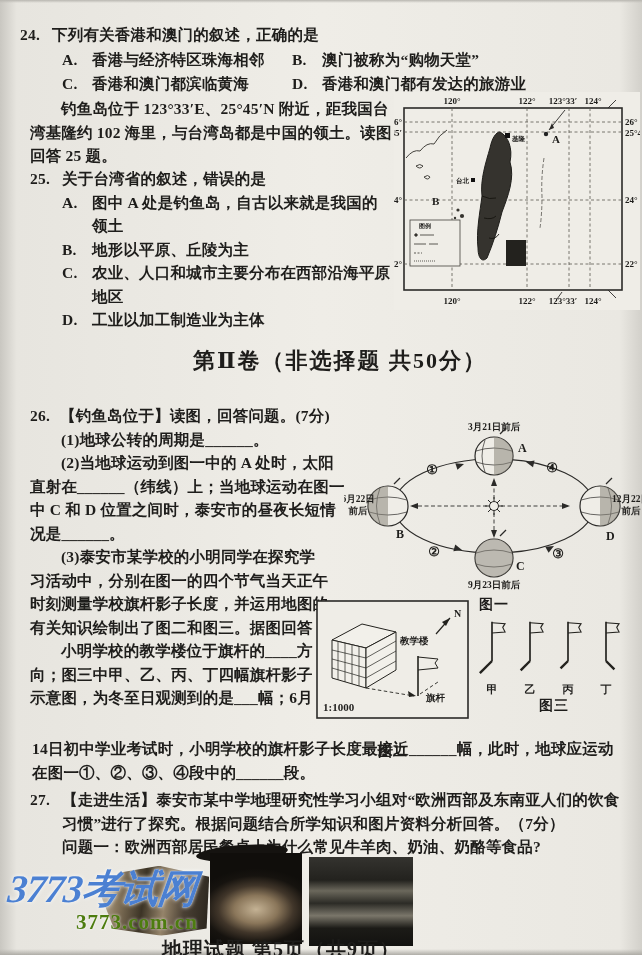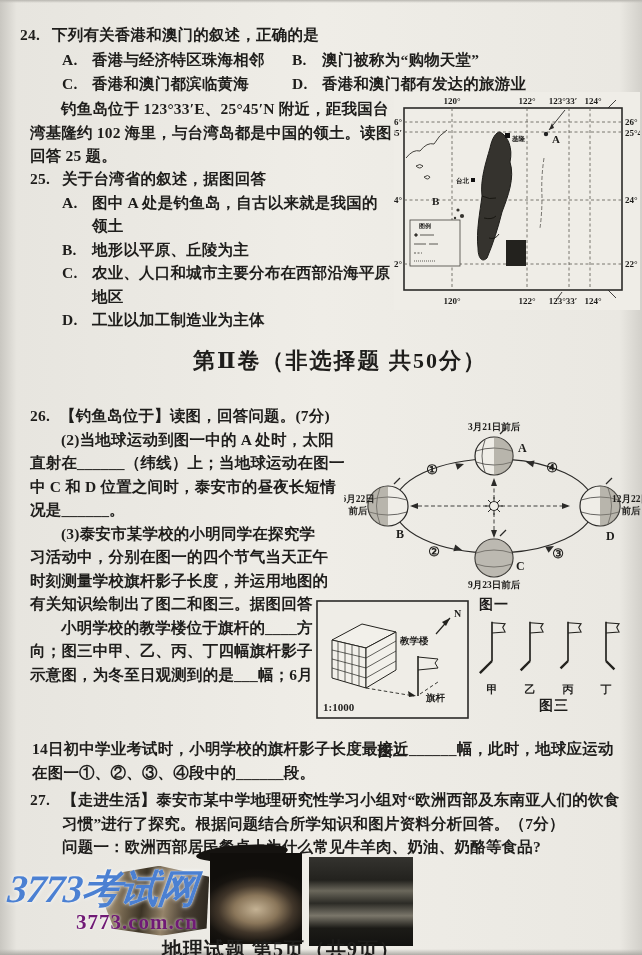--- a/index.html
+++ b/index.html
@@ -54,21 +54,21 @@
   <p><span class="num bold" style="width:32px;">24.</span><span>下列有关香港和澳门的叙述，正确的是</span></p>
 </div>
 <div class="abs txt opt-row" style="left:62px;top:48px;"><span class="opt-label">A.</span><span>香港与经济特区珠海相邻</span></div>
 <div class="abs txt opt-row" style="left:292px;top:48px;"><span class="opt-label">B.</span><span>澳门被称为“购物天堂”</span></div>
 <div class="abs txt opt-row" style="left:62px;top:72px;"><span class="opt-label">C.</span><span>香港和澳门都滨临黄海</span></div>
 <div class="abs txt opt-row" style="left:292px;top:72px;"><span class="opt-label">D.</span><span>香港和澳门都有发达的旅游业</span></div>
 
 <p class="abs txt indent2" style="left:30px;top:97px;width:362px;">钓鱼岛位于 123°33′E、25°45′N 附近，距我国台湾基隆约 102 海里，与台湾岛都是中国的领土。读图回答 25 题。</p>
 
 <div class="abs txt" style="left:30px;top:167px;width:368px;">
-  <p><span class="num bold" style="width:32px;">25.</span><span>关于台湾省的叙述，据图回答</span></p>
+  <p><span class="num bold" style="width:32px;">25.</span><span>关于台湾省的叙述，错误的是</span></p>
   <div style="margin-left:32px;width:330px;">
     <div class="optblock">
         <span class="opt-label">A.</span>
         <span>图中 A 处是钓鱼岛，自古以来就是我国的领土</span>
       </div>
     <div class="optblock">
         <span class="opt-label">B.</span>
         <span>地形以平原、丘陵为主</span>
       </div>
     <div class="optblock">
@@ -168,20 +168,21 @@
         <line x1="222" y1="206" x2="214" y2="198"></line>
       <line x1="168" y1="200" x2="163" y2="207"></line>
     </g>
   </svg>
 </div>
 
 <div class="abs section-title" style="left:0;top:346px;width:642px;padding-left:19px;">第Ⅱ卷（非选择题  共50分）</div>
 
 <div class="abs txt" style="left:30px;top:404px;width:315px;">
   <p><span class="num bold" style="width:30px;">26.</span><span class="bold">【钓鱼岛位于】读图，回答问题。(7分)</span></p>
+  <p class="indent2">(1)地球公转的周期是______。</p>
   <p class="indent2">(2)当地球运动到图一中的 A 处时，太阳直射在______（纬线）上；当地球运动在图一中 C 和 D 位置之间时，泰安市的昼夜长短情况是______。</p>
   <p class="indent2" style="width:300px;">(3)泰安市某学校的小明同学在探究学习活动中，分别在图一的四个节气当天正午时刻测量学校旗杆影子长度，并运用地图的有关知识绘制出了图二和图三。据图回答：</p>
   <p class="indent2" style="width:288px;">小明学校的教学楼位于旗杆的____方向；图三中甲、乙、丙、丁四幅旗杆影子示意图，为冬至日观测到的是___幅；6月</p>
 </div>
 <p class="abs txt" style="left:32px;top:737px;width:590px;">14日初中学业考试时，小明学校的旗杆影子长度最接近______幅，此时，地球应运动在图一①、②、③、④段中的______段。</p>
 
 <div class="abs" style="left:344px;top:418px;width:300px;">
   <svg width="300" height="172" viewBox="0 0 300 172">
     <ellipse cx="150" cy="88" rx="100" ry="47" fill="none" stroke="#2b2a28" stroke-width="1.1"></ellipse>
     <g fill="#2b2a28">
@@ -352,17 +353,17 @@
   <p class="bold" style="margin-left:32px;">问题一：欧洲西部居民餐桌上为什么常见牛羊肉、奶油、奶酪等食品?</p>
 </div>
 
 <div id="photo-1" class="photo"></div>
 <div id="photo-2-lid" class="photo"></div>
 <div id="photo-2" class="photo"></div>
 <div id="photo-3" class="photo"></div>
 
 <div class="watermark">
   <div class="wm1" style="color:#4b80d2;">3773考试网</div>
-  <div class="wm2" style="color:#701a75;">3773.com.cn</div>
+  <div class="wm2" style="color:#4d7c0f;">3773.com.cn</div>
 </div>
 <div class="footer">地理试题 第5页（共9页）</div>
 
 <div class="edge-bottom"></div>
 
 </body></html>

